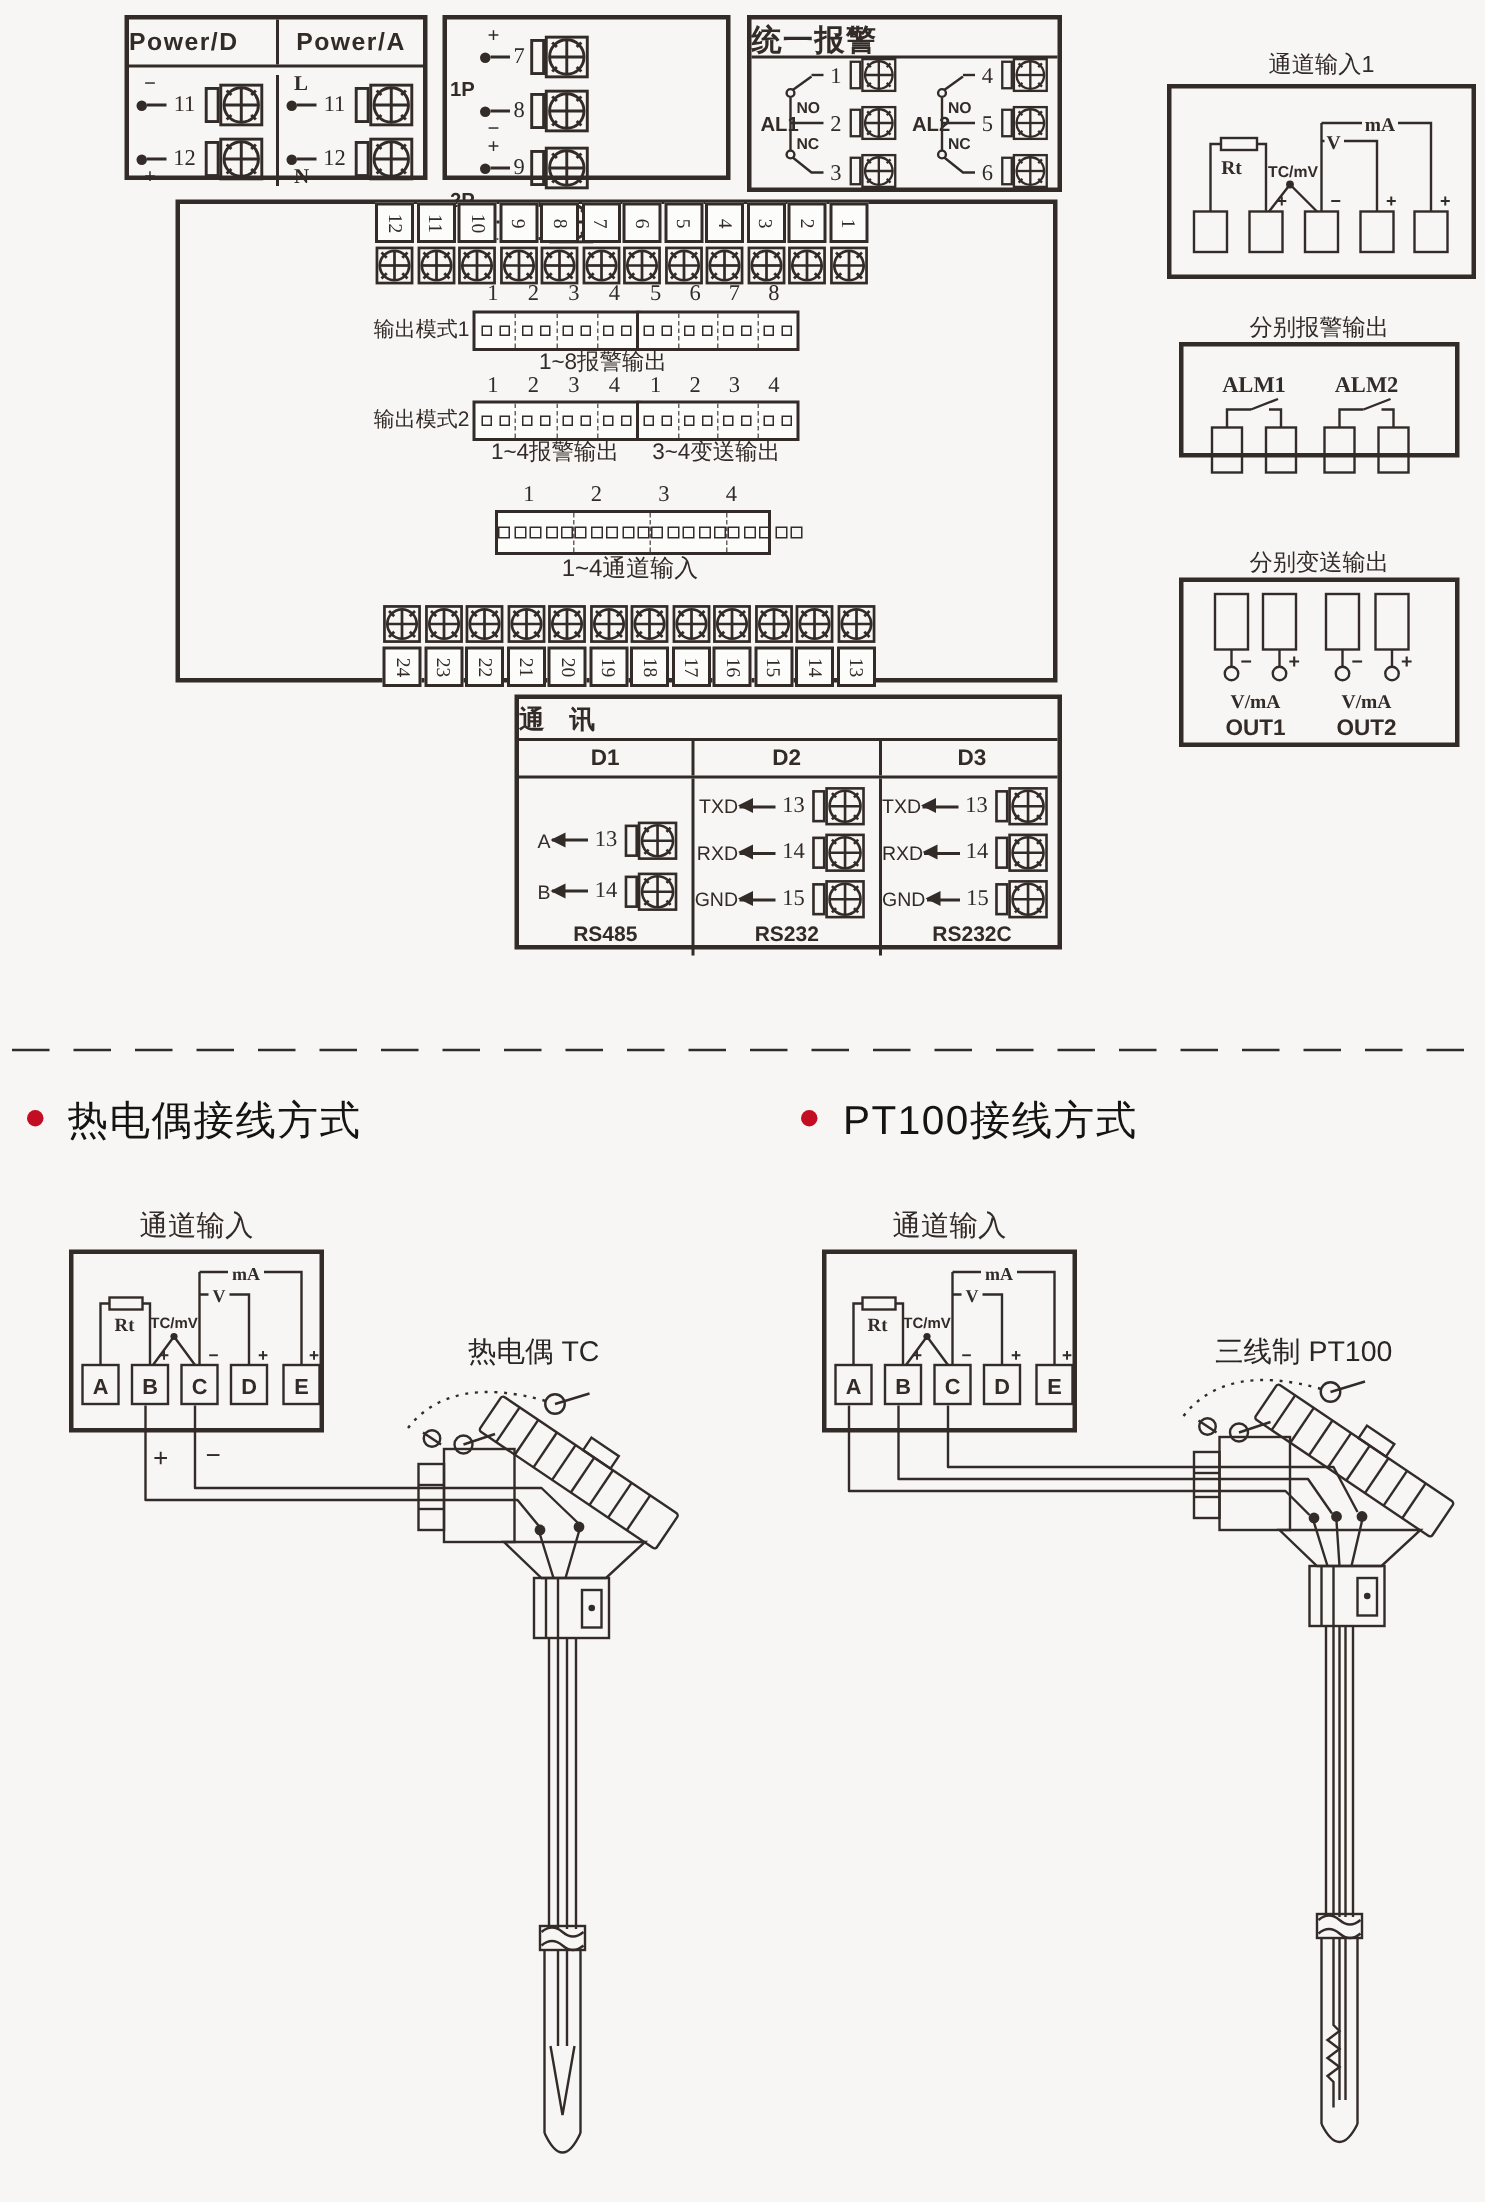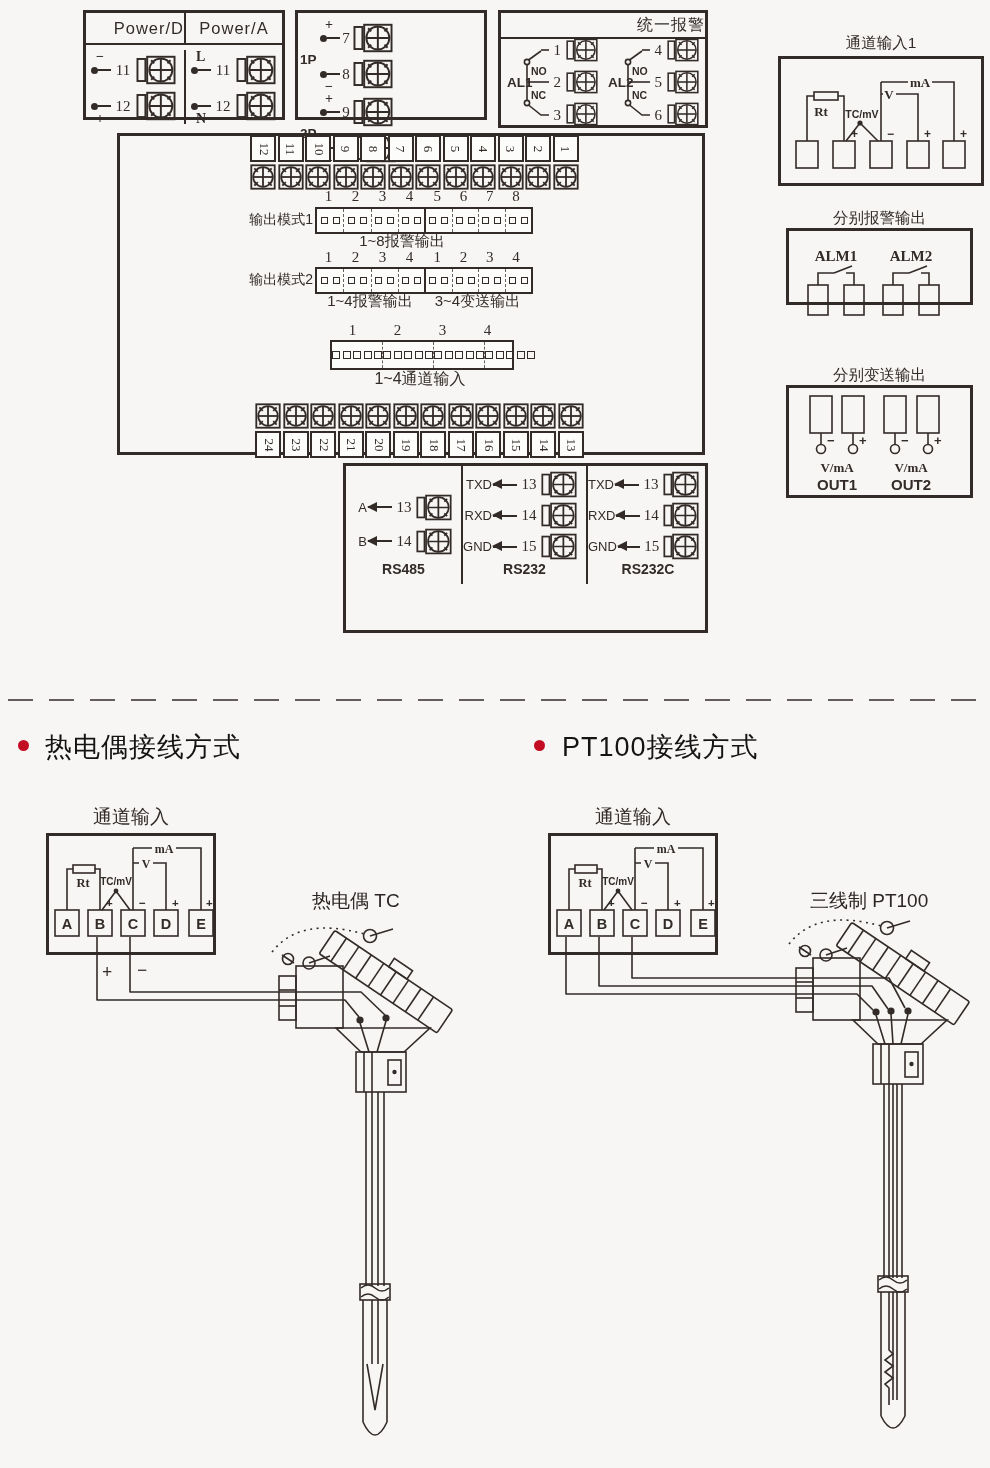--- a/index.html
+++ b/index.html
@@ -6,21 +6,21 @@
   body{width:990px;height:1468px;position:relative;background:#f7f6f4;
        font-family:"Liberation Sans","DejaVu Sans",sans-serif;color:#332b28;overflow:hidden}
   .box{position:absolute;box-sizing:border-box;border:3px solid #332b28;background:transparent}
   .serif{font-family:"Liberation Serif","DejaVu Serif",serif}
   
   svg.diag{position:absolute;overflow:visible}
   svg.diag path,svg.diag rect,svg.diag line,svg.diag circle,svg.diag polygon{fill:none;stroke:#332b28;stroke-width:1.6}
   svg.diag text{stroke:none;fill:#332b28}
   svg.diag .fdot{fill:#332b28;stroke:none}
   
-  .bhead{display:grid;grid-template-columns:1fr 1fr;border-bottom:2.5px solid #332b28;height:30px;align-items:center;text-align:right;font-size:16.5px;font-weight:400;letter-spacing:1px}
+  .bhead{display:grid;grid-template-columns:1fr 1fr;border-bottom:2.5px solid #332b28;height:30px;align-items:center;text-align:left;font-size:16.5px;font-weight:700;letter-spacing:1px}
   .bhead.single{grid-template-columns:1fr}
   .bhead .c2{border-left:2.5px solid #332b28;height:100%;display:flex;align-items:center;justify-content:center}
   
   .trow{position:relative;height:36px;display:flex;align-items:center}
   .dot{width:7px;height:7px;border-radius:50%;background:#332b28;margin-left:5px;flex:0 0 auto}
   .sign{position:absolute;left:10px;font-family:"Liberation Serif","DejaVu Serif",serif;font-weight:700;font-size:14px}
   .trow:nth-of-type(1) .sign{top:-3px}
   .trow:nth-of-type(2) .sign{bottom:-3px}
   .wire{width:13px;height:2px;background:#332b28;flex:0 0 auto}
   .tnum{width:24px;text-align:center;font-family:"Liberation Serif","DejaVu Serif",serif;font-size:15px}
@@ -199,21 +199,21 @@
           <span class="tnum">10</span>
           <svg class="screw" viewBox="0 0 46 34">
             <use href="#screw"></use>
           </svg>
         </div>
       </div>
   </div>
 </div>
 
 <div class="box" style="left:498px;top:10px;width:210px;height:118px">
-  <div class="bhead single" style="height:24px;font-size:16px">统一报警</div>
+  <div class="bhead single" style="height:24px;font-size:20px">统一报警</div>
   <svg class="diag" viewBox="0 0 204 88" style="left:0;top:24px;width:204px;height:88px">
 
     <g>
       <text x="6" y="50" font-size="13.5" font-weight="700">AL1</text>
       <path d="M26,28 V63"></path>
       <circle cx="26" cy="25" r="2.6"></circle>
       <path d="M27.5,23 L40,14"></path>
         <path d="M40,13 H48"></path>
       <path d="M26,45 H48"></path>
       <circle cx="26" cy="66" r="2.6"></circle>
@@ -689,20 +689,26 @@
     <text x="112" y="57" font-size="13" font-weight="700">−</text>
     <text x="145" y="57" font-size="13" font-weight="700">+</text>
     <text x="48" y="84" font-size="13" font-weight="700" text-anchor="middle" class="serif">V/mA</text>
     <text x="122" y="84" font-size="13" font-weight="700" text-anchor="middle" class="serif">V/mA</text>
     <text x="48" y="102" font-size="15" font-weight="700" text-anchor="middle">OUT1</text>
     <text x="122" y="102" font-size="15" font-weight="700" text-anchor="middle">OUT2</text>
   </svg>
 </div>
 
 <div class="box" style="left:343px;top:463px;width:365px;height:170px">
+  <div class="bhead single" style="height:26px;font-size:17px;letter-spacing:6px">通  讯</div>
+  <div class="commgrid commsub">
+    <div>D1</div>
+    <div class="cb">D2</div>
+    <div class="cb">D3</div>
+  </div>
   <div class="commgrid">
     <div class="commcol">
       <div style="padding-top:24px">
 
           <div class="crow" style="height:34px">
             <span class="lbl">A</span>
             <span class="arr"></span>
             <span class="cnum">13</span>
             <svg class="screw-s" viewBox="0 0 46 34">
               <use href="#screw"></use>

